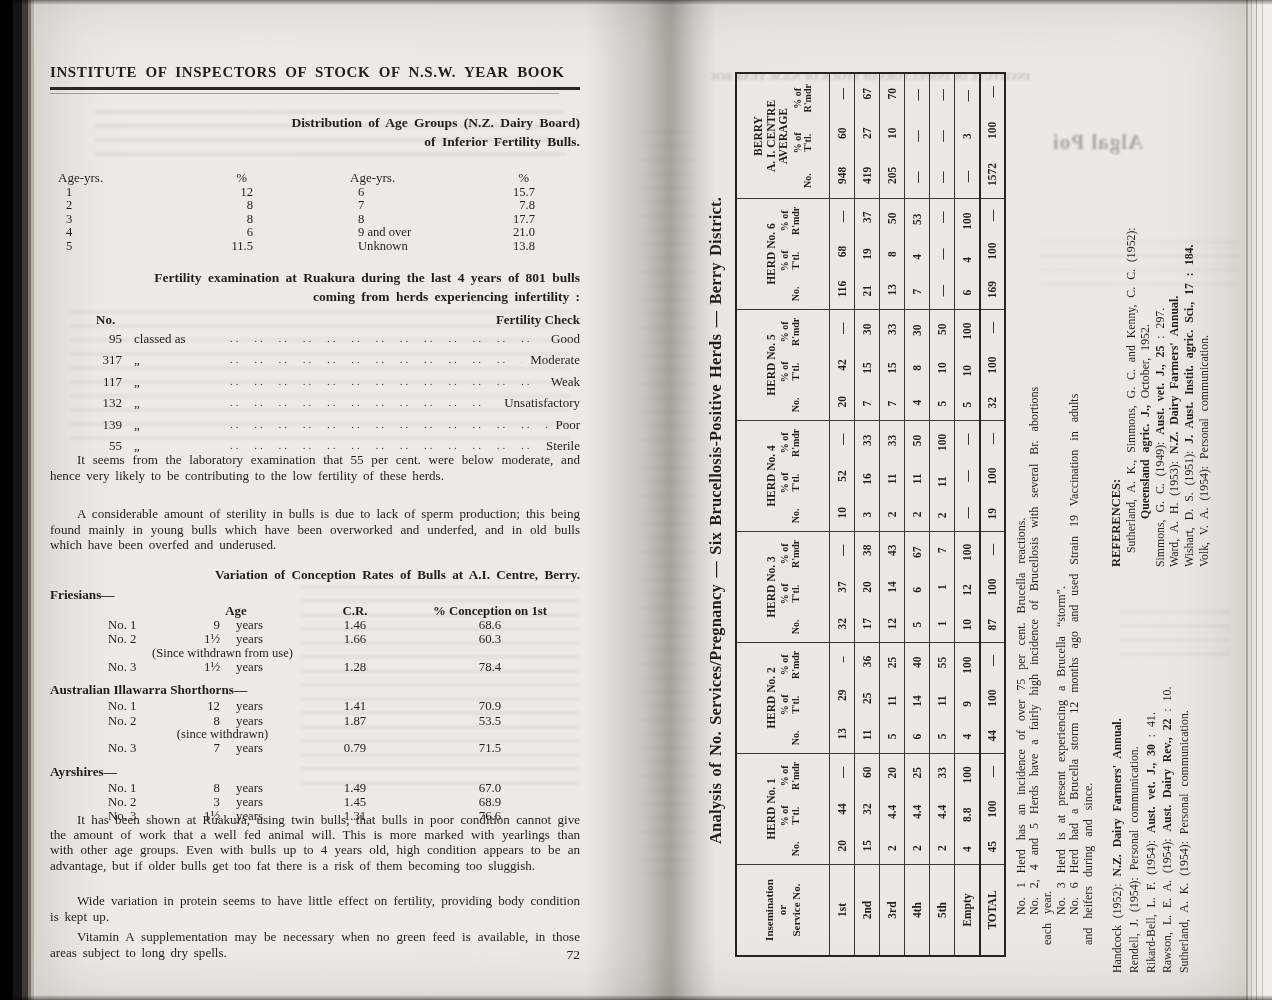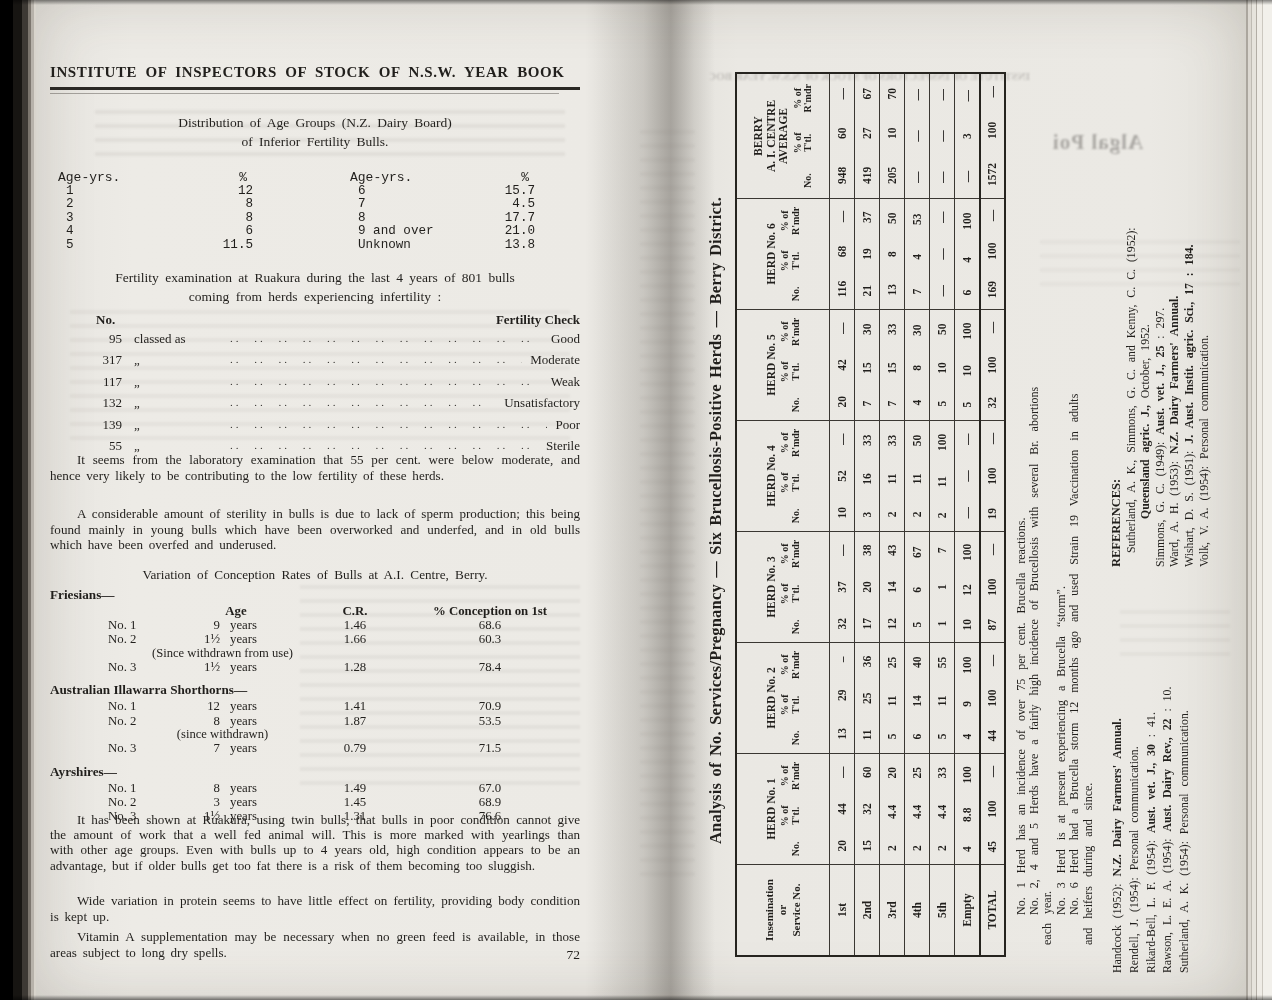--- a/index.html
+++ b/index.html
@@ -21,24 +21,24 @@
   
   .ghost{position:absolute;filter:blur(1.3px);opacity:.5;pointer-events:none;
          background:repeating-linear-gradient(180deg,rgba(0,0,0,0) 0 10px,rgba(96,92,86,.17) 10px 14px);}
   .mirror{transform:scaleX(-1);filter:blur(1px);}
   
   #lp{position:absolute;left:50px;top:0;width:530px;height:876px;font-size:13px;}
   .abs{position:absolute;left:0;width:530px;}
   #lp-header{top:64px;font-weight:bold;font-size:15px;letter-spacing:.6px;word-spacing:4px;white-space:nowrap;}
   #lp-rule{top:87px;height:3px;background:#2a2824;}
   #lp-rule2{top:93px;height:1px;background:rgba(60,56,50,.4);width:96%;}
-  .ctitle{text-align:center;font-weight:normal;font-size:13.5px;line-height:19px;word-spacing:3px;}
+  .ctitle{text-align:right;font-weight:bold;font-size:13.5px;line-height:19px;word-spacing:3px;}
   #dist-title{top:113px;}
   #age-tbl{top:170px;height:86px;}
-  .ageblk{position:absolute;top:0;width:195px;font-family:Liberation Mono, monospace;}
+  .ageblk{position:absolute;top:0;width:195px;}
   #ageL{left:8px;} #ageR{left:300px;width:185px;}
   .agehead{display:flex;justify-content:space-between;font-size:13px;}
   .agehead .pct{padding-right:6px;}
   .arow{display:flex;justify-content:space-between;line-height:13.4px;font-size:12.6px;}
   .arow .a{padding-left:8px;} .arow .v{text-align:right;min-width:46px;}
   #fert-title{top:268px;}
   #fert-tbl{top:312px;}
   .fhead{display:flex;justify-content:space-between;font-weight:bold;padding-left:46px;line-height:16px;}
   .frow{display:flex;align-items:flex-start;line-height:21.4px;font-size:13px;}
   .fno{width:72px;text-align:right;}
@@ -49,21 +49,21 @@
   .para{text-align:justify;text-indent:27px;font-size:13.1px;line-height:15.6px;word-spacing:2.5px;}
   #p1{top:452px;} #p2{top:506px;}
   #conc-title{top:565px;font-size:13.2px;}
   #conc{top:588px;}
   .gname{font-weight:bold;font-size:13.2px;line-height:14px;margin-bottom:2px;}
   .chead,.crow{display:grid;grid-template-columns:112px 148px 90px 180px;line-height:14.2px;font-size:12.8px;}
   .chead{font-weight:bold;}
   .chead .c2,.crow .c2{text-align:center;}
   .chead .c3,.crow .c3,.chead .c4,.crow .c4{text-align:center;}
   .crow .c1{padding-left:58px;}
-  .crow .c2{display:flex;} .crow .c2 .num{width:58px;text-align:right;} .crow .c2 .unit{padding-left:10px;}
+  .crow .c2{display:flex;} .crow .c2 .num{width:58px;text-align:right;} .crow .c2 .unit{padding-left:16px;}
   .cnote{width:345px;text-align:center;line-height:13.6px;font-size:12.6px;}
   .ggap{height:9px;}
   #p3{top:812px;line-height:15.2px;} #p4{top:893px;} #p5{top:929px;}
   #pageno{top:947px;text-align:right;font-size:13.5px;}
   
   #rp{position:absolute;left:700px;top:0;width:546px;height:1000px;}
   #rp-rot{position:absolute;left:6px;top:58px;width:925px;height:540px;
           transform-origin:0 0;transform:rotate(-90deg) translateX(-925px);}
   #rp-title{text-align:center;font-weight:bold;font-size:16.5px;word-spacing:2px;letter-spacing:.2px;}
   #antable{border-collapse:collapse;margin:9px 0 0 26px;border:2.5px solid #26241f;}
@@ -154,21 +154,21 @@
           <span>Age-yrs.</span>
           <span class="pct">%</span>
         </div>
         <div class="rows">
             <div class="arow">
               <span class="a">6</span>
               <span class="v">15.7</span>
             </div>
             <div class="arow">
               <span class="a">7</span>
-              <span class="v">4.5</span>
+              <span class="v">7.8</span>
             </div>
             <div class="arow">
               <span class="a">8</span>
               <span class="v">17.7</span>
             </div>
             <div class="arow">
               <span class="a">9 and over</span>
               <span class="v">21.0</span>
             </div>
             <div class="arow">

